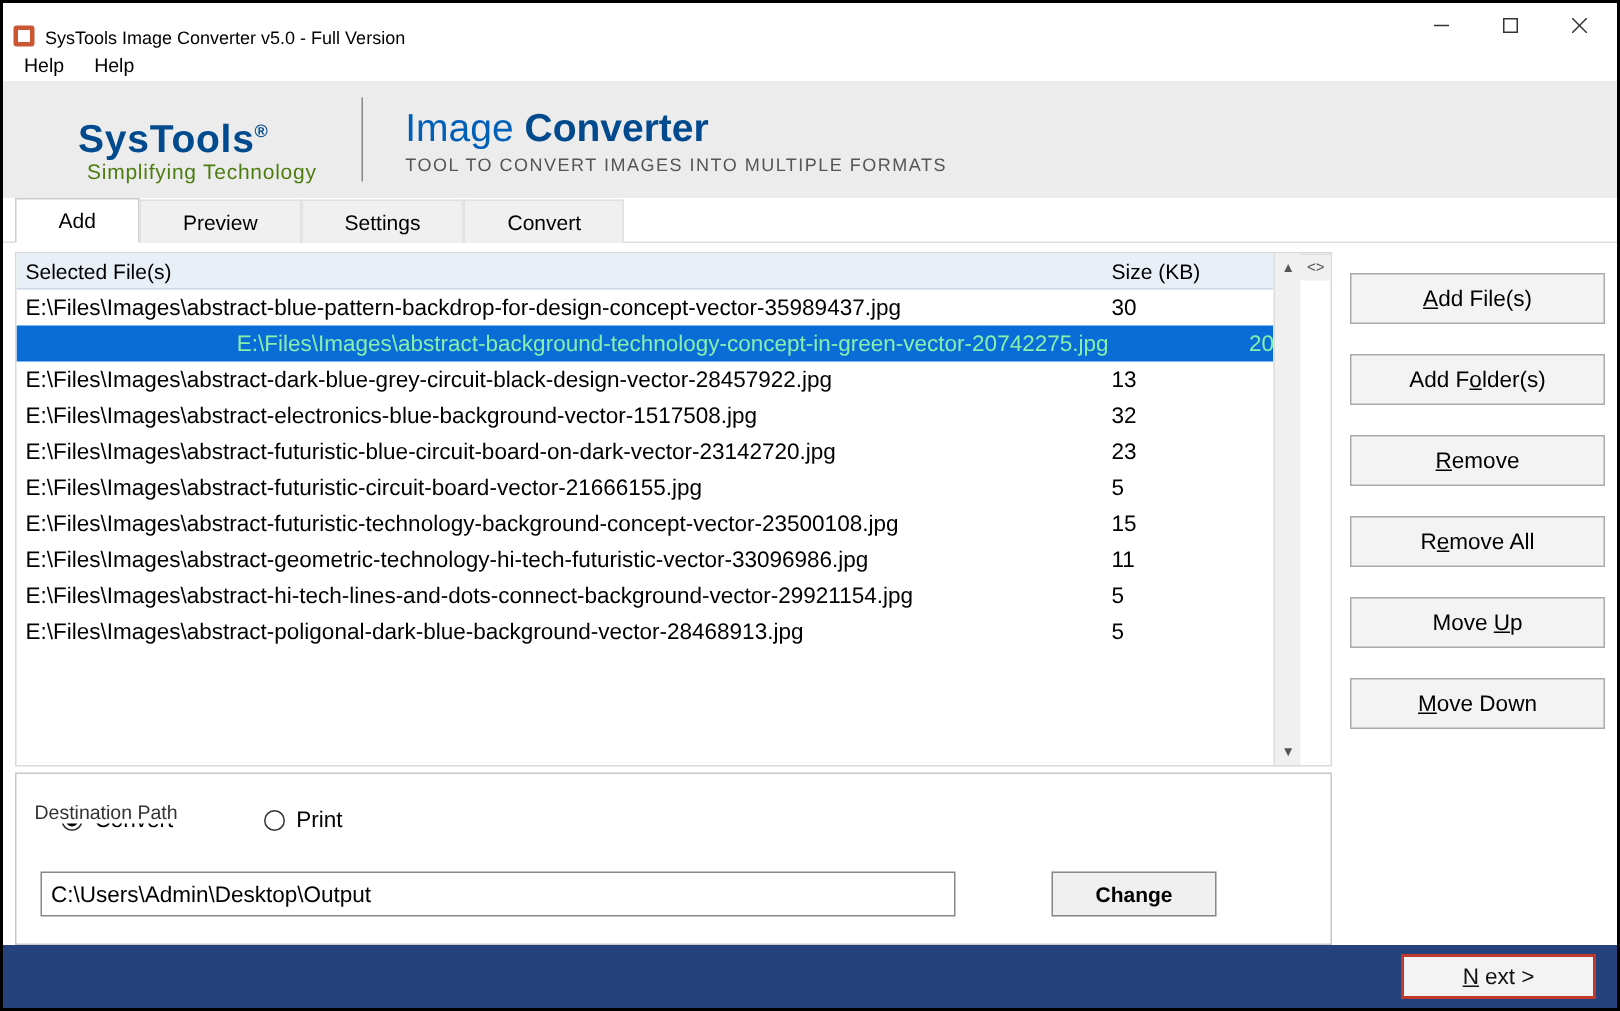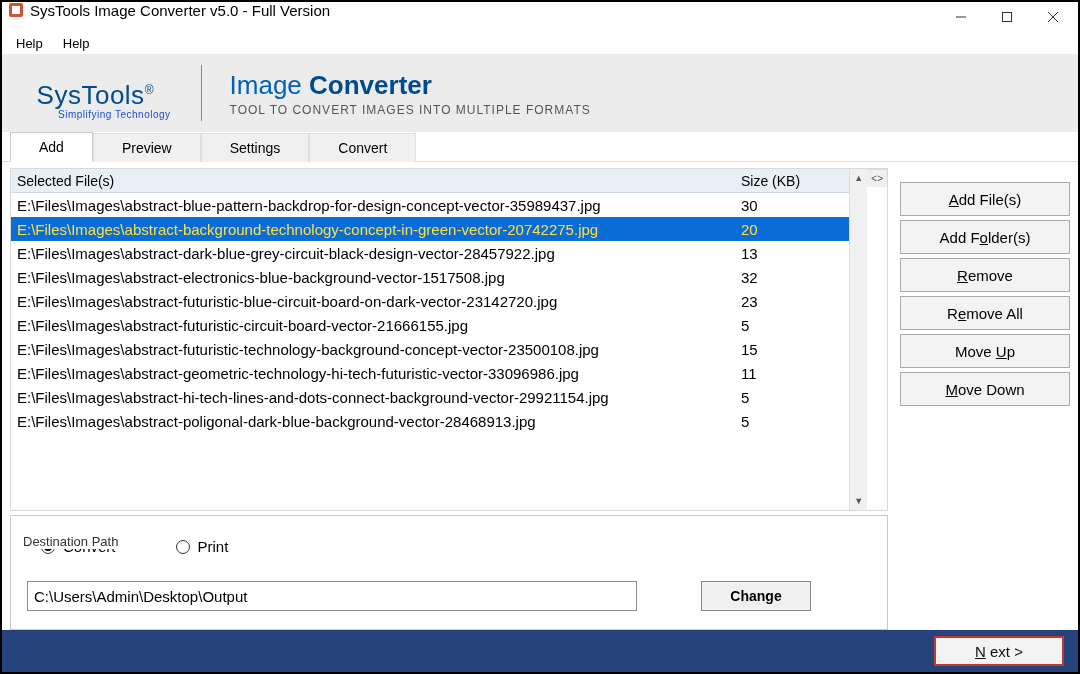--- a/index.html
+++ b/index.html
@@ -1,62 +1,62 @@
 <!DOCTYPE html>
 <html><head>
 <meta charset="utf-8">
 <style>
   * { box-sizing: border-box; margin: 0; padding: 0; font-family: "Segoe UI", Tahoma, sans-serif; }
   html, body { width: 1080px; height: 674px; overflow: hidden; }
   .window { width: 1080px; height: 674px; border: 2px solid #000; background: #fff; display: flex; flex-direction: column; }
 
   
-  .titlebar { height: 30px; display: flex; align-items: flex-start; padding: 0 2px 0 6px; font-size: 15px; color: #000; }
+  .titlebar { height: 30px; display: flex; align-items: flex-end; padding: 0 2px 0 6px; font-size: 12px; color: #000; }
   .titlebar .app-icon { width: 16px; height: 16px; margin-right: 6px; display:inline-block; }
   .titlebar .title { flex: 1; }
   .titlebar .win-controls { display: flex; }
   .titlebar .win-btn { width: 46px; height: 30px; display: flex; align-items: center; justify-content: center; cursor: default; }
   .titlebar .win-btn svg { stroke: #333; }
 
   
   .menubar { height: 22px; display: flex; align-items: center; padding: 0 4px; font-size: 13px; }
   .menubar .menu-item { padding: 2px 10px; cursor: default; }
 
   
   .brand-header { height: 78px; background: #ececec; display: flex; align-items: center; padding: 0 18px; }
   .brand-left { display:flex; flex-direction:column; align-items:center; padding-right:30px; }
-  .brand-left .brand-name { font-size: 26px; font-weight: 400; color: #004a8d; letter-spacing:.5px; position:relative;margin-top:13px; }
+  .brand-left .brand-name { font-size: 26px; font-weight: 700; color: #004a8d; letter-spacing:.5px; position:relative;margin-top:13px; }
   .brand-left .reg { font-size: 12px; vertical-align: super; color:#004a8d; }
-  .brand-left .tagline { font-size: 10px; color:#1d4ed8; letter-spacing:.5px; margin-top:-2px;margin-left:38px;}
+  .brand-left .tagline { font-size: 14px; color:#4d7c0f; letter-spacing:.5px; margin-top:-2px;margin-left:38px;}
   .brand-divider { width:1px; height:56px; background:#888; margin: 0 28px 0 0; }
   .brand-right .prod-title { font-size: 26px; color:#0060b8; font-weight:400; }
   .brand-right .prod-title b { font-weight:700; color:#004a8d;}
   .brand-right .prod-sub { font-size: 12px; color:#555; letter-spacing:1px; margin-top:2px;}
 
   
   .tabstrip { height: 30px; display:flex; align-items:flex-end; padding-left:8px; border-bottom:1px solid #ddd; font-size:14px;}
   .tab { padding:6px 28px; border:1px solid #ccc; border-bottom:none; background:#f0f0f0; margin-right:0; cursor:default; position:relative; top:1px;}
   .tab.active { background:#fff; font-weight:400; border-bottom:1px solid #fff;}
   .tab:not(.active){ border-color:#e0e0e0; }
 
   
   .main { flex:1; display:flex; padding:6px 8px 0 8px; gap:12px; }
   .left-col { flex:1; display:flex; flex-direction:column; min-width:0;}
-  .right-col { width:170px; display:flex; flex-direction:column; gap:4px; padding-top:14px; }
+  .right-col { width:170px; display:flex; flex-direction:column; gap:20px; padding-top:14px; }
 
   
   .filelist-wrap { flex:1; border:1px solid #d9d9d9; display:flex; flex-direction:row; min-height:0; }
   .filelist-scroll { flex:1; display:flex; min-height:0;}
   .filelist { flex:1; overflow:hidden; }
   .filelist-header { display:flex; background:#e9eff7; border-bottom:1px solid #cfd8e6; font-size:14px; height:24px; align-items:center;}
   .col-file { flex: 0 0 728px; padding-left:6px; }
   .col-size { flex: 1; padding-left:2px; }
   .filelist-rows { font-size:15px; }
   .row { display:flex; height:24px; align-items:center; white-space:nowrap; }
-  .row.sel { background:#0a6cd6; color:#fde047; }
+  .row.sel { background:#0a6cd6; color:#86efac;text-align:right; }
   .vscrollbar { width:18px; background:#f0f0f0; border-left:1px solid #ddd; position:relative;}
   .vscrollbar .up, .vscrollbar .down { height:18px; display:flex; align-items:center; justify-content:center; font-size:9px; color:#555;}
   .vscrollbar .up{position:absolute;top:0;left:0;right:0;}
   .vscrollbar .down{position:absolute;bottom:0;left:0;right:0;}
   .hscrollbar { height:18px; background:#f0f0f0; border-top:1px solid #ddd; display:flex; align-items:center; justify-content:space-between; font-size:10px; color:#555; padding:0 4px;}
 
   
   .dest-group { border:1px solid #c8c8c8; margin-top:4px; padding:10px 16px 18px 16px; position:relative;}
   .dest-group .legend { position:absolute; top:-10px; left:8px; background:#fff; padding:0 4px; font-size:13px; color:#333;margin-top:28px;}
   .radios { display:flex; gap:60px; margin: 12px 0 26px 14px; font-size:15px;}

